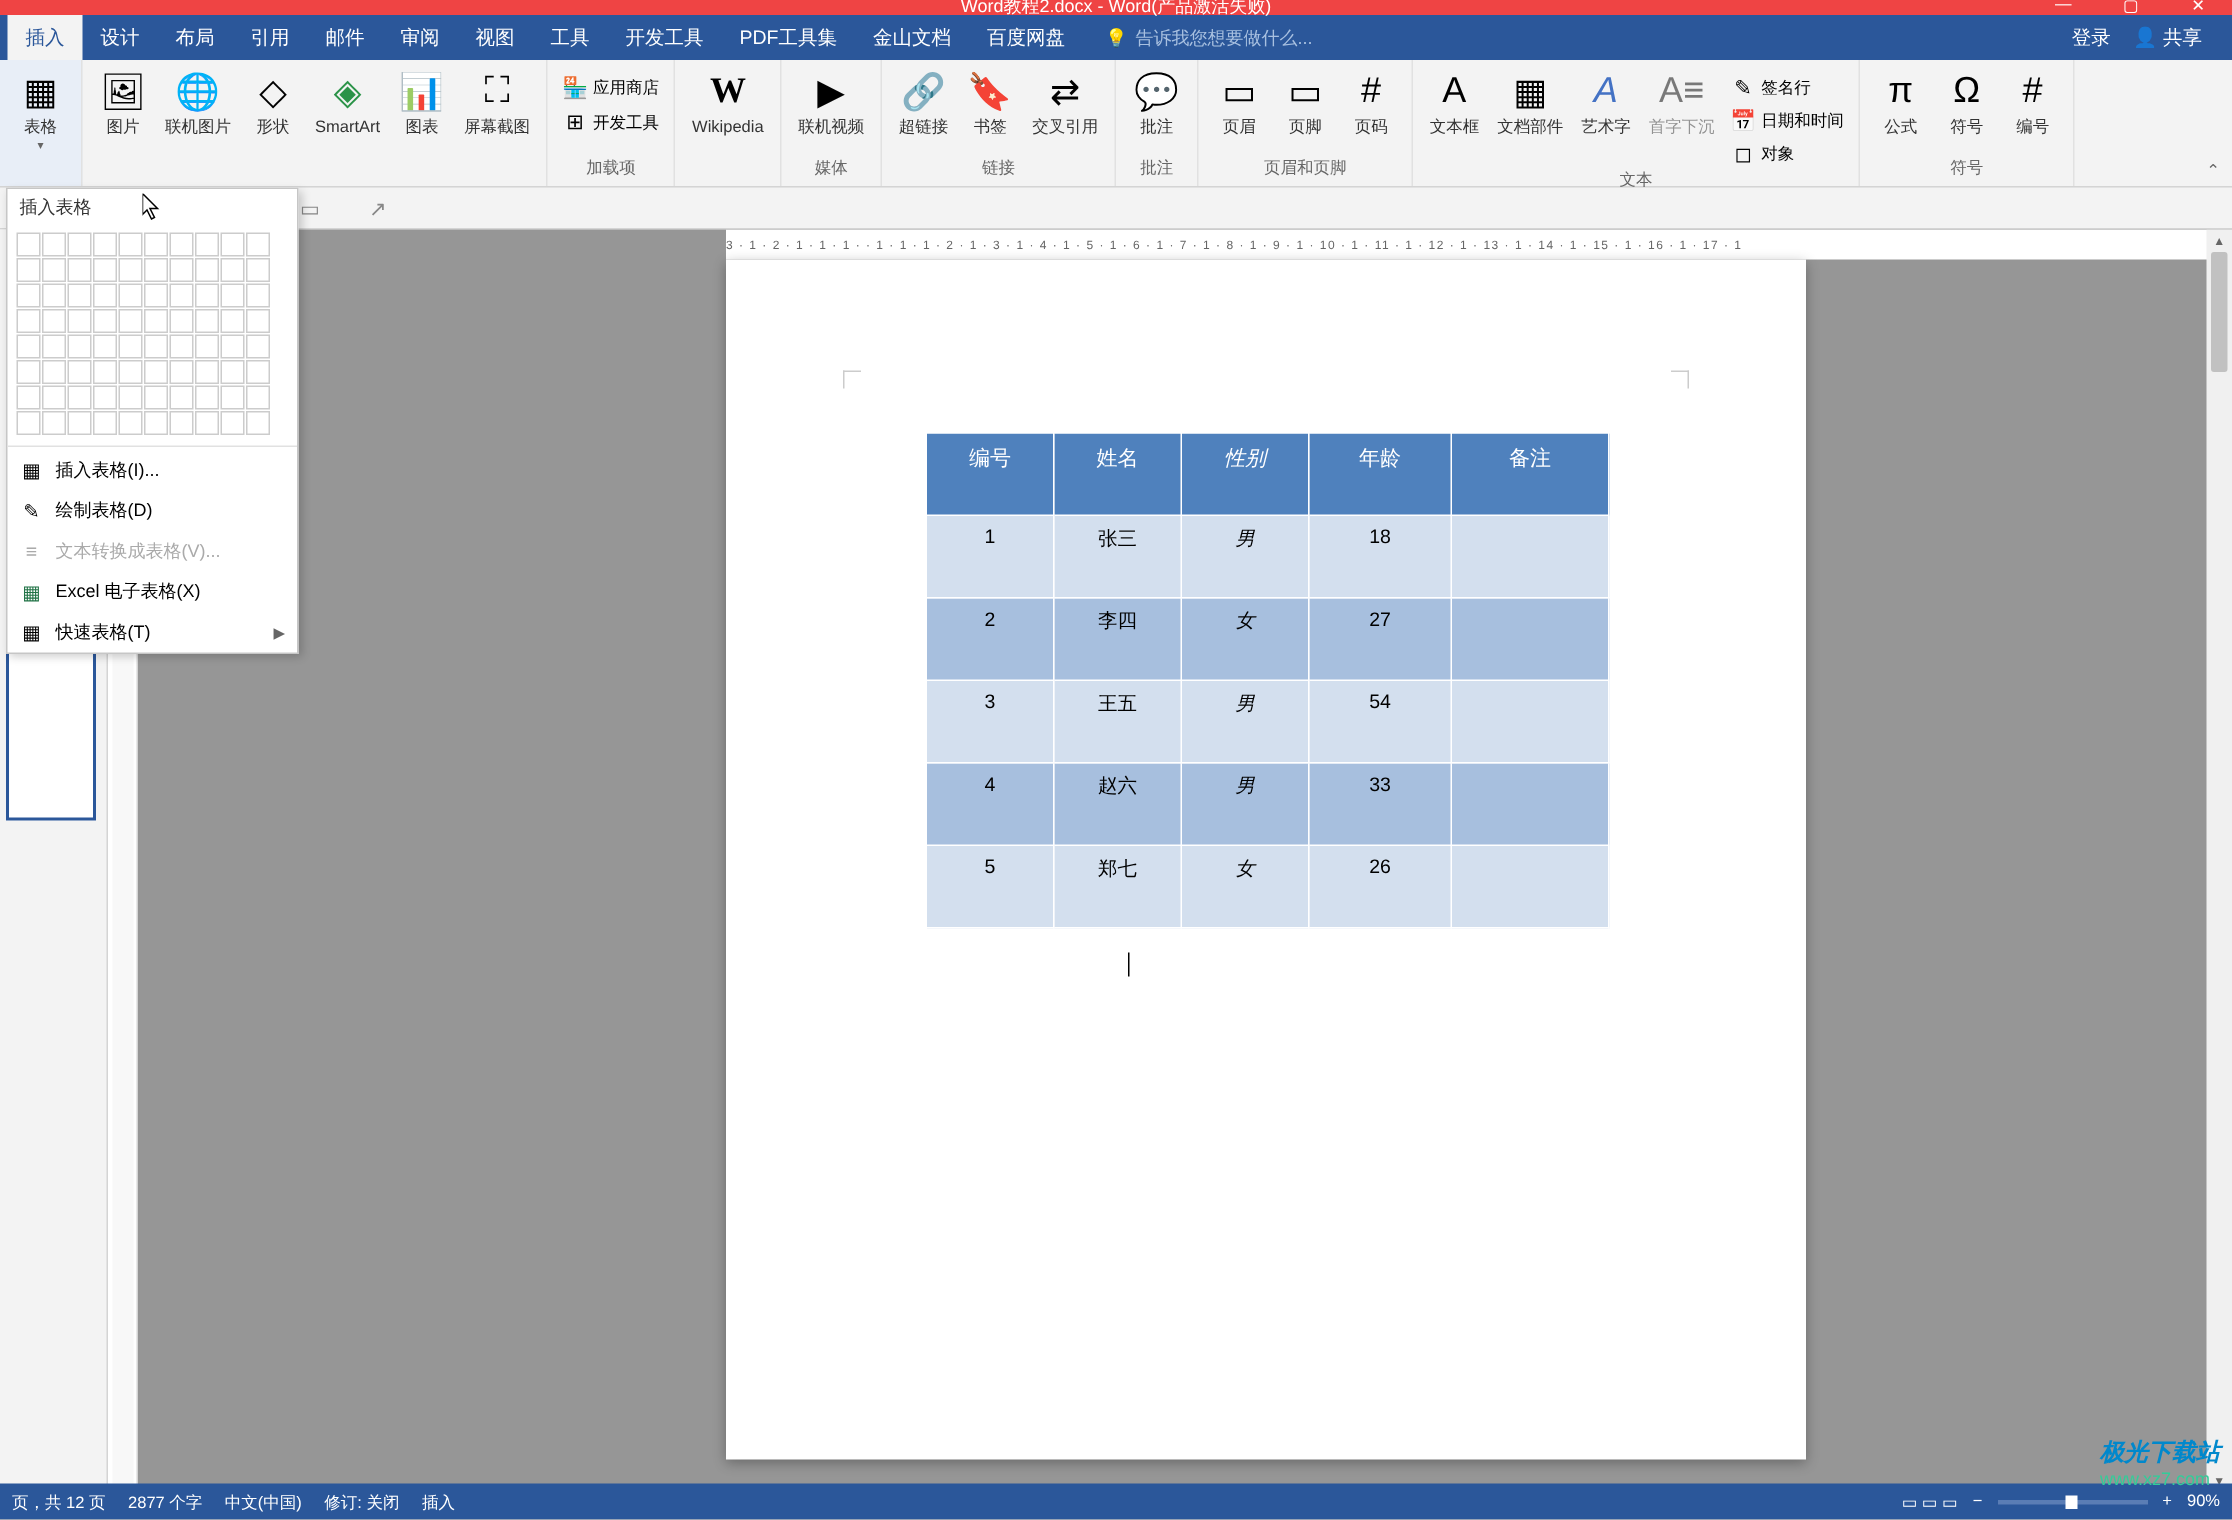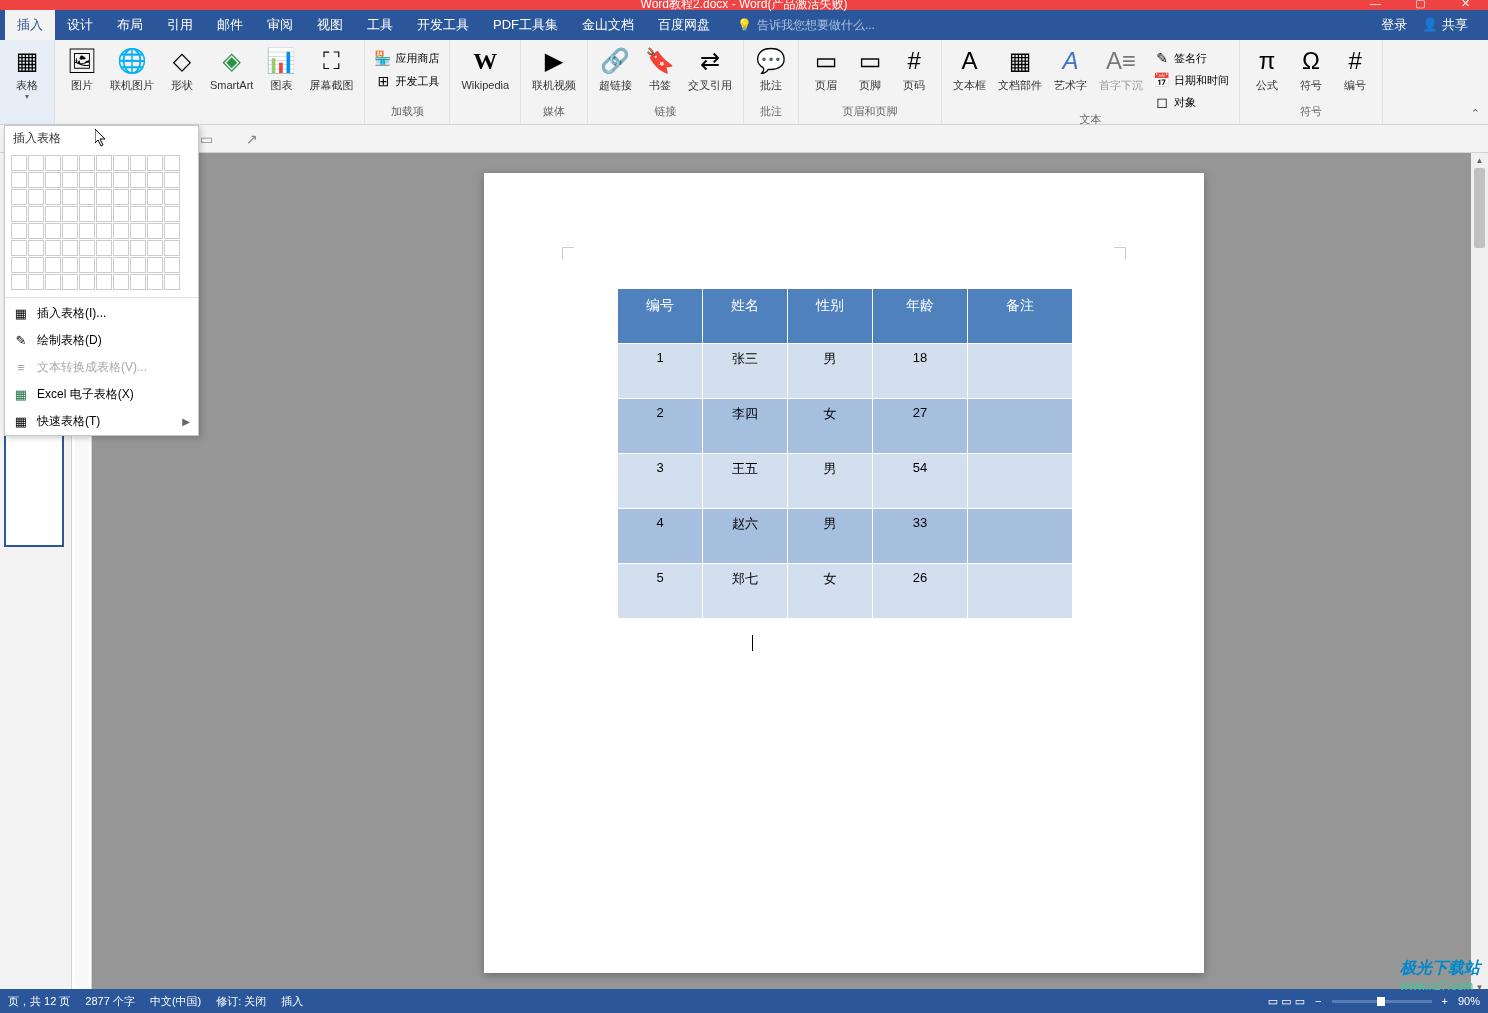--- a/index.html
+++ b/index.html
@@ -58,21 +58,21 @@
     .corner-tl { border-left: 1px solid #ccc; border-top: 1px solid #ccc; top: 0; left: 0; transform: translate(-100%, -50%); }
     .corner-tr { border-right: 1px solid #ccc; border-top: 1px solid #ccc; top: 0; right: 0; transform: translate(100%, -50%); }
     
     .doc-table { position: absolute; left: 133px; top: 115px; border-collapse: collapse; }
     .doc-table th { background: #4f81bd; color: #fff; border: 1px solid #fff; padding: 8px 0; font-size: 14px; font-weight: normal; height: 55px; vertical-align: top; }
     .doc-table td { border: 1px solid #fff; padding: 6px 0; font-size: 13px; text-align: center; height: 55px; vertical-align: top; }
     .doc-table tr.odd td { background: #d3dfee; }
     .doc-table tr.even td { background: #a7bfde; }
     .col1 { width: 85px; }
     .col2 { width: 85px; }
-    .col3 { width: 85px; }
+    .col3 { width: 85px; font-style: italic; }
     .col4 { width: 95px; }
     .col5 { width: 105px; font-family: Liberation Mono, monospace; }
     .table-caption { position: absolute; left: 133px; top: 449px; width: 445px; text-align: center; font-size: 12px; color: #333; }
     .cursor-line { position: absolute; left: 268px; top: 462px; width: 1px; height: 16px; background: #000; }
     
     .scrollbar-v { position: absolute; right: 0; top: 0; bottom: 0; width: 17px; background: #f0f0f0; }
     .scrollbar-v-thumb { position: absolute; left: 3px; width: 11px; top: 15px; height: 80px; background: #c1c1c1; border-radius: 2px; }
     .scrollbar-v-arrow { position: absolute; left: 0; width: 17px; height: 15px; display: flex; align-items: center; justify-content: center; font-size: 8px; color: #666; }
     
     .statusbar { position: absolute; bottom: 0; left: 0; right: 0; height: 18px; background: #2b579a; display: flex; align-items: center; padding: 12px 8px; font-size: 11px; color: #fff; gap: 15px; }
@@ -435,20 +435,21 @@
         </div>
       </div>
     </div>
   </div>
 
   <div class="ruler-v">
     <div class="ruler-v-track"></div>
   </div>
 
   <div class="page-area">
+    <div class="ruler-h">3 · 1 · 2 · 1 · 1 · 1 ·  · 1 · 1 · 1 · 2 · 1 · 3 · 1 · 4 · 1 · 5 · 1 · 6 · 1 · 7 · 1 · 8 · 1 · 9 · 1 · 10 · 1 · 11 · 1 · 12 · 1 · 13 · 1 · 14 · 1 · 15 · 1 · 16 · 1 · 17 · 1</div>
 
     <div class="page">
       <div class="page-margin-marks">
         <div class="corner-mark corner-tl"></div>
         <div class="corner-mark corner-tr"></div>
       </div>
 
       <table class="doc-table">
         <thead>
           <tr>

